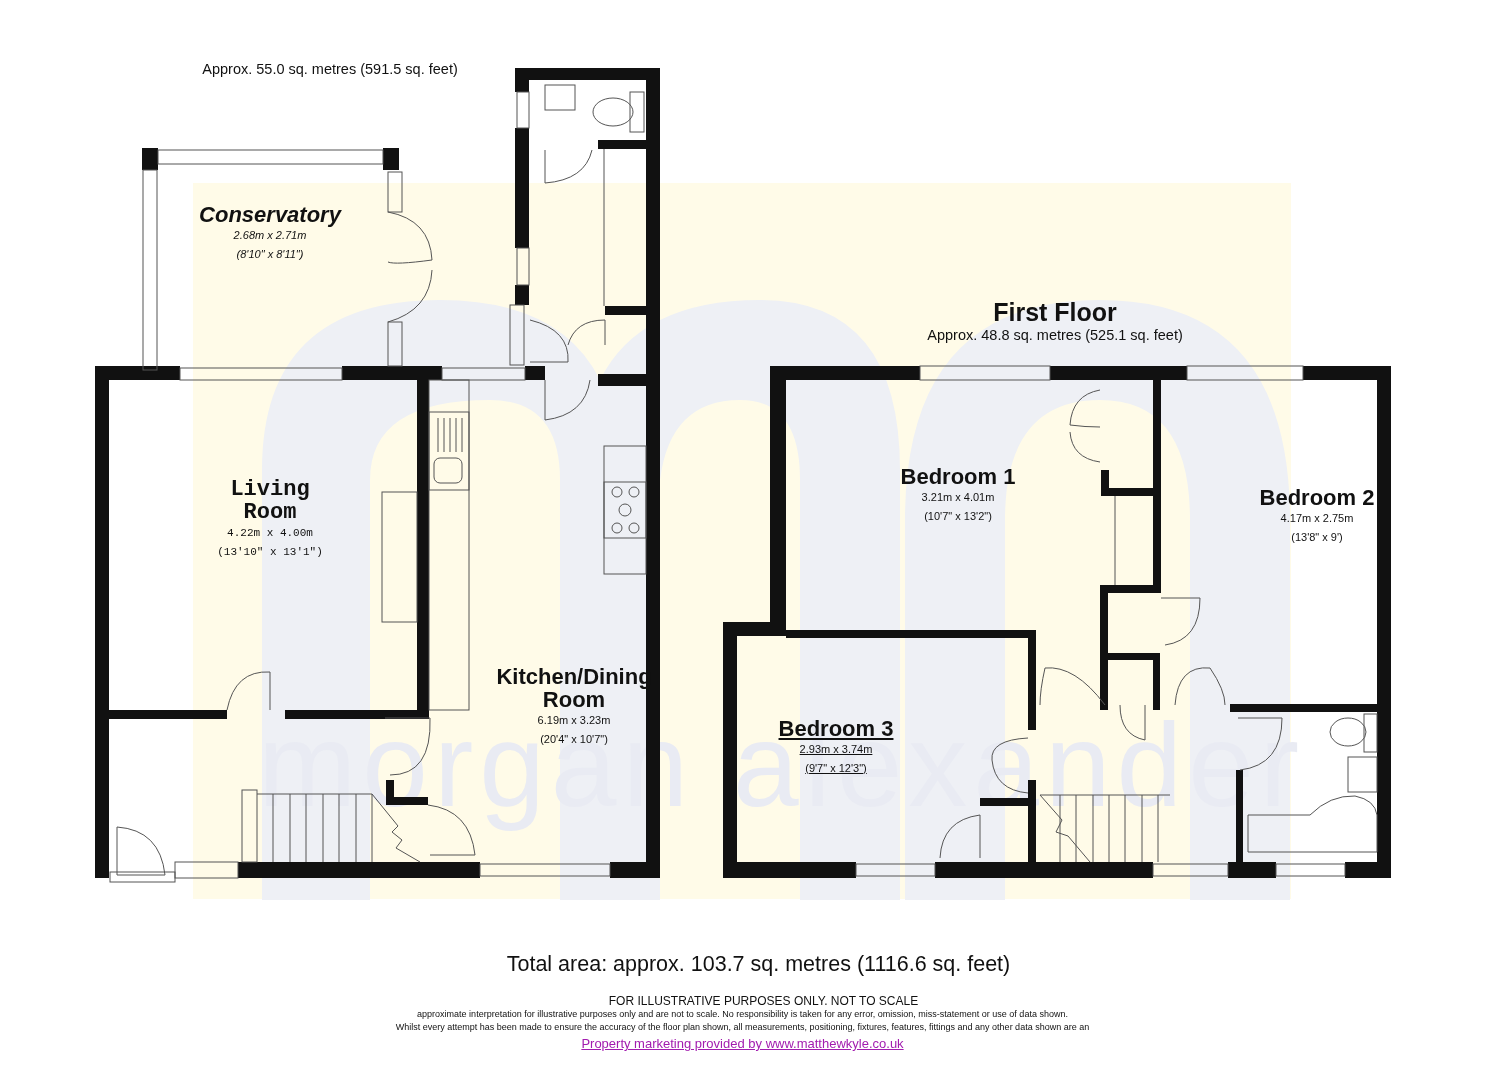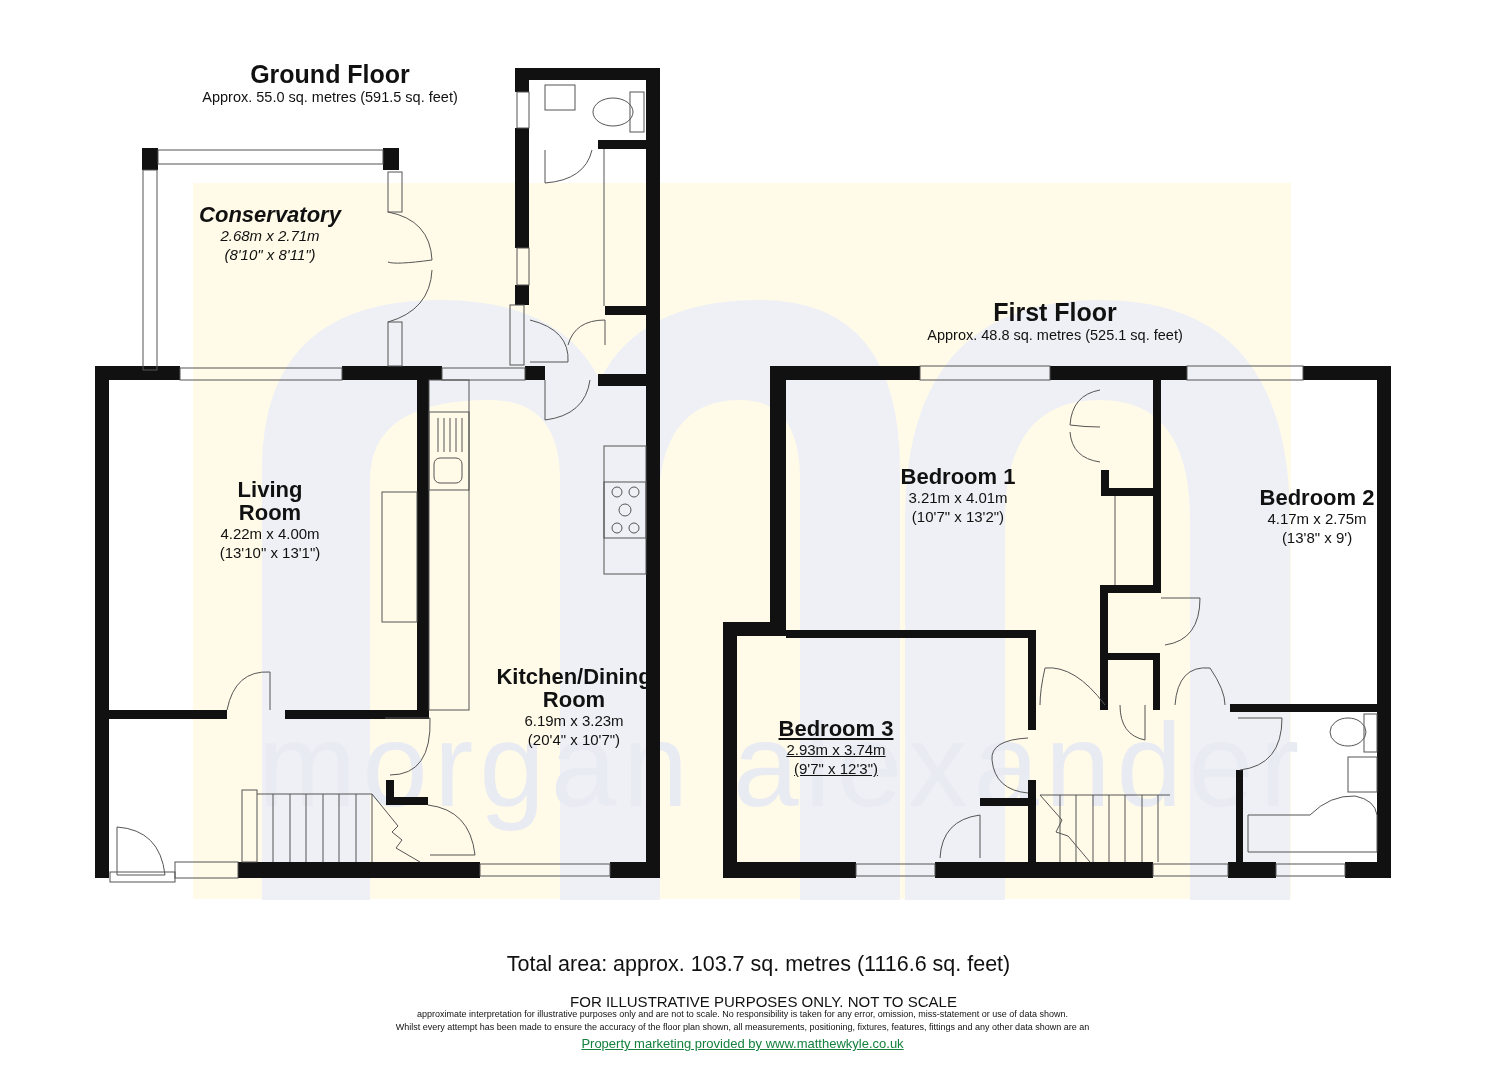--- a/index.html
+++ b/index.html
@@ -7,27 +7,27 @@
          font-family: "Liberation Sans", sans-serif; color: #111; }
   .layer { position: absolute; left: 0; top: 0; width: 1485px; height: 1080px; }
   .wm-yellow { position: absolute; left: 193px; top: 183px; width: 1098px; height: 716px; background: #fffbe8; }
   .wm-text { position: absolute; left: 258px; top: 706px; font-size: 118px; letter-spacing: 6px;
              color: #e9ebf3; font-family: "Liberation Sans", sans-serif; white-space: nowrap; line-height: 1; }
   .floor-title { position: absolute; text-align: center; }
   .floor-title .t { font-weight: bold; font-size: 25px; line-height: 28px; }
   .floor-title .s { font-size: 14.5px; line-height: 18px; }
   .room-label { position: absolute; text-align: center; line-height: 1.05; }
   .room-label .n { font-weight: bold; font-size: 22px; display: block; }
-  .room-label .d { font-size: 15px; display: block; line-height: 19px; }
+  .room-label .d { font-size: 11px; display: block; line-height: 19px; }
   .total { position: absolute; left: 16px; width: 1485px; top: 952px; text-align: center; font-size: 21.5px; }
   .disclaimer { position: absolute; left: 0; width: 1485px; top: 995px; text-align: center;
                 font-family: "Liberation Sans", sans-serif; font-size: 9px; line-height: 13px; color: #111; }
-  .disclaimer .scale { font-size: 15px; margin-left: 42px; }
+  .disclaimer .scale { font-size: 12px; margin-left: 42px; }
   .credit { position: absolute; left: 0; width: 1485px; top: 1036px; text-align: center; font-size: 13px; }
-  .credit a { color: #15803d; text-decoration: underline; }
+  .credit a { color: #a21caf; text-decoration: underline; }
 </style>
 </head>
 <body>
 
 <div class="wm-yellow"></div>
 <svg class="layer" viewBox="0 0 1485 1080">
   <g fill="#eef0f5">
 
     <path d="M262 900 L262 470 Q262 300 440 300 Q560 300 600 380 Q640 300 760 300 Q900 300 900 470 L900 900 L800 900 L800 480 Q800 400 740 400 Q670 400 660 480 L660 900 L560 900 L560 480 Q560 400 490 400 Q370 400 370 480 L370 900 Z"></path>
 
@@ -194,34 +194,33 @@
     <path d="M1040 795 L1062 820 L1056 832 L1068 836 L1090 862"></path>
 
     <ellipse cx="1348" cy="732" rx="18" ry="14"></ellipse>
     <rect x="1364" y="714" width="13" height="38"></rect>
     <rect x="1348" y="757" width="29" height="35"></rect>
     <path d="M1248 815 L1310 815 Q1330 795 1355 796 Q1375 800 1377 815 L1377 852 L1248 852 Z"></path>
   </g>
 </svg>
 
 <div class="floor-title" style="left:170px; top:60px; width:320px;">
-  <div class="t">Ground Floor</div>
   <div class="s">Approx. 55.0 sq. metres (591.5 sq. feet)</div>
 </div>
 <div class="floor-title" style="left:890px; top:285px; width:330px;margin-top:13px;">
   <div class="t">First Floor</div>
   <div class="s">Approx. 48.8 sq. metres (525.1 sq. feet)</div>
 </div>
 
 <div class="room-label" style="left:170px; top:203px; width:200px;font-style:italic;">
   <span class="n">Conservatory</span>
   <span class="d">2.68m x 2.71m</span>
   <span class="d">(8'10" x 8'11")</span>
 </div>
-<div class="room-label" style="left:180px; top:478px; width:180px;">
+<div class="room-label" style="left:180px; top:478px; width:180px;font-family:Liberation Mono, monospace;">
   <span class="n">Living</span>
   <span class="n">Room</span>
   <span class="d">4.22m x 4.00m</span>
   <span class="d">(13'10" x 13'1")</span>
 </div>
 <div class="room-label" style="left:430px; top:665px; width:200px;margin-left:44px;">
   <span class="n">Kitchen/Dining</span>
   <span class="n">Room</span>
   <span class="d">6.19m x 3.23m</span>
   <span class="d">(20'4" x 10'7")</span>

